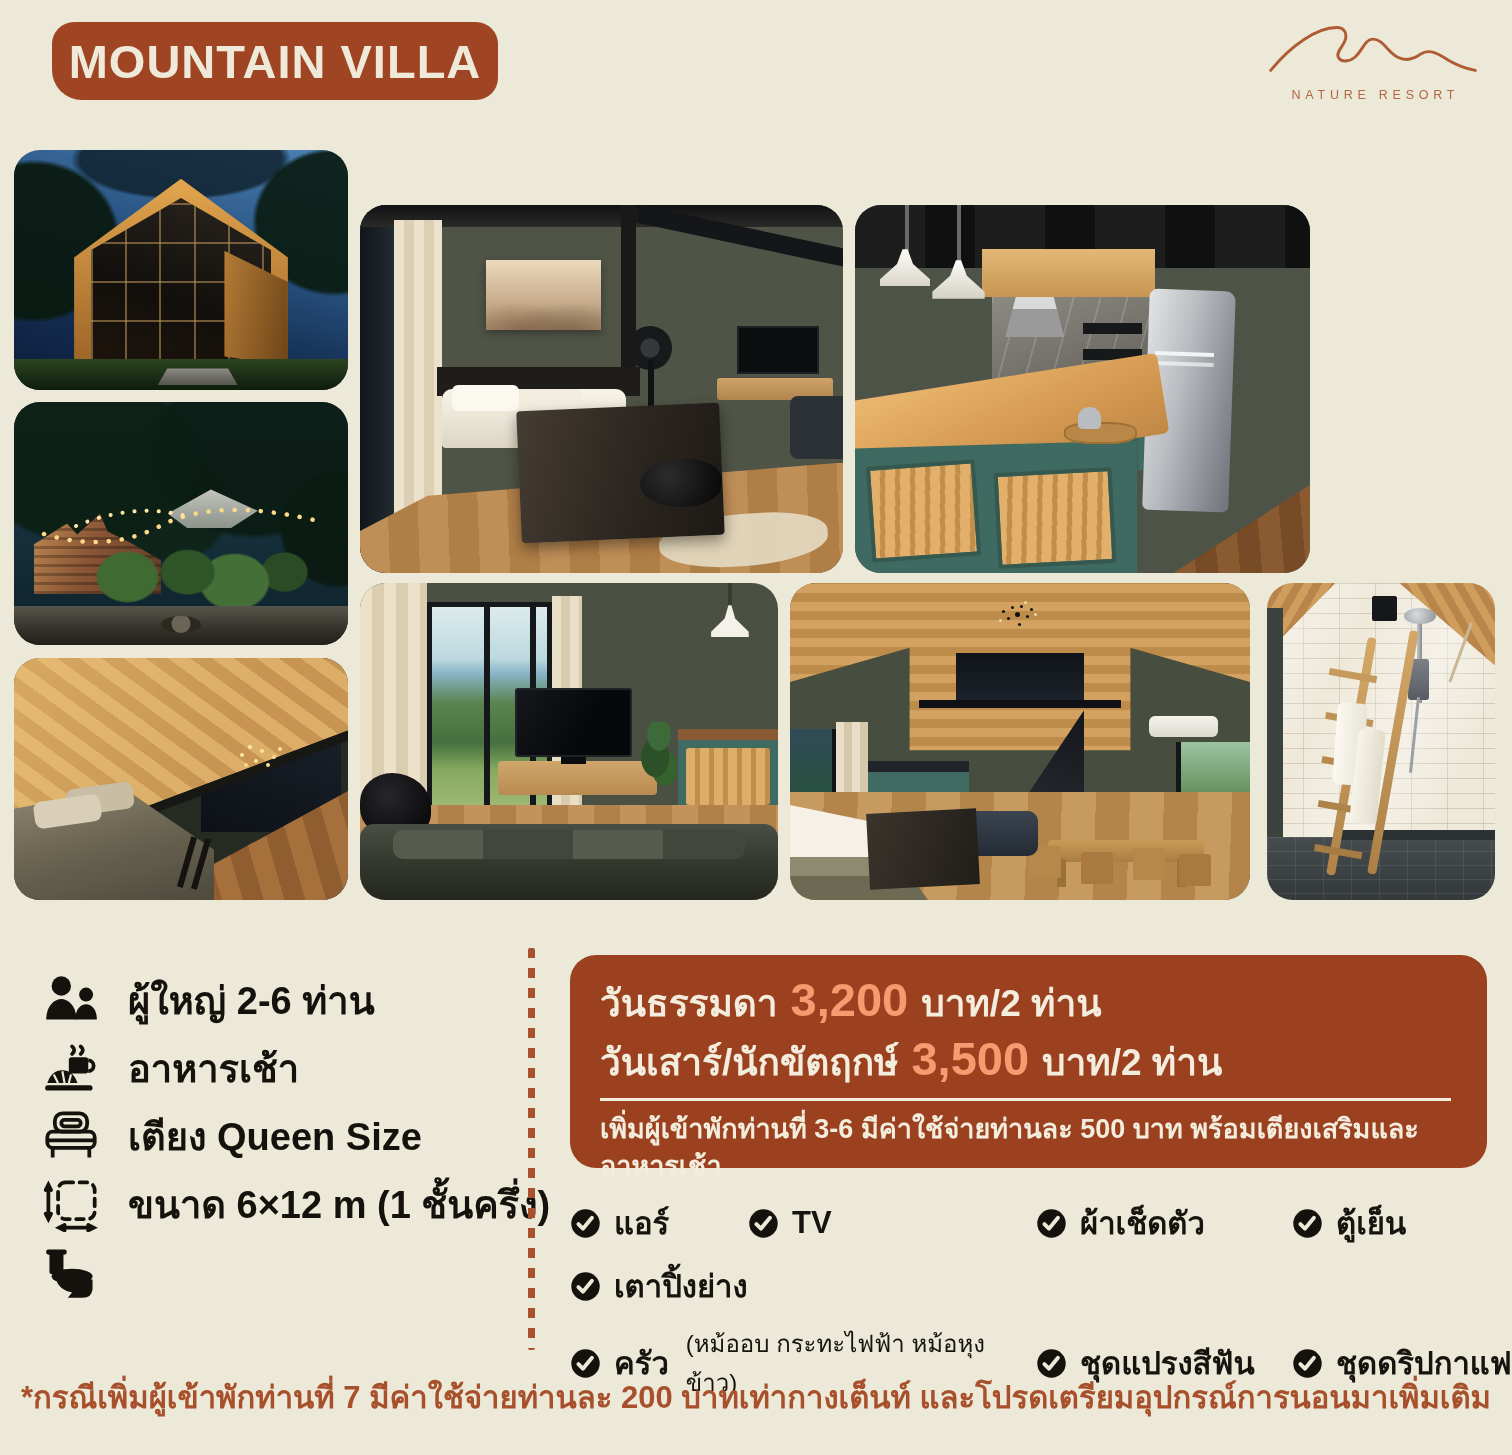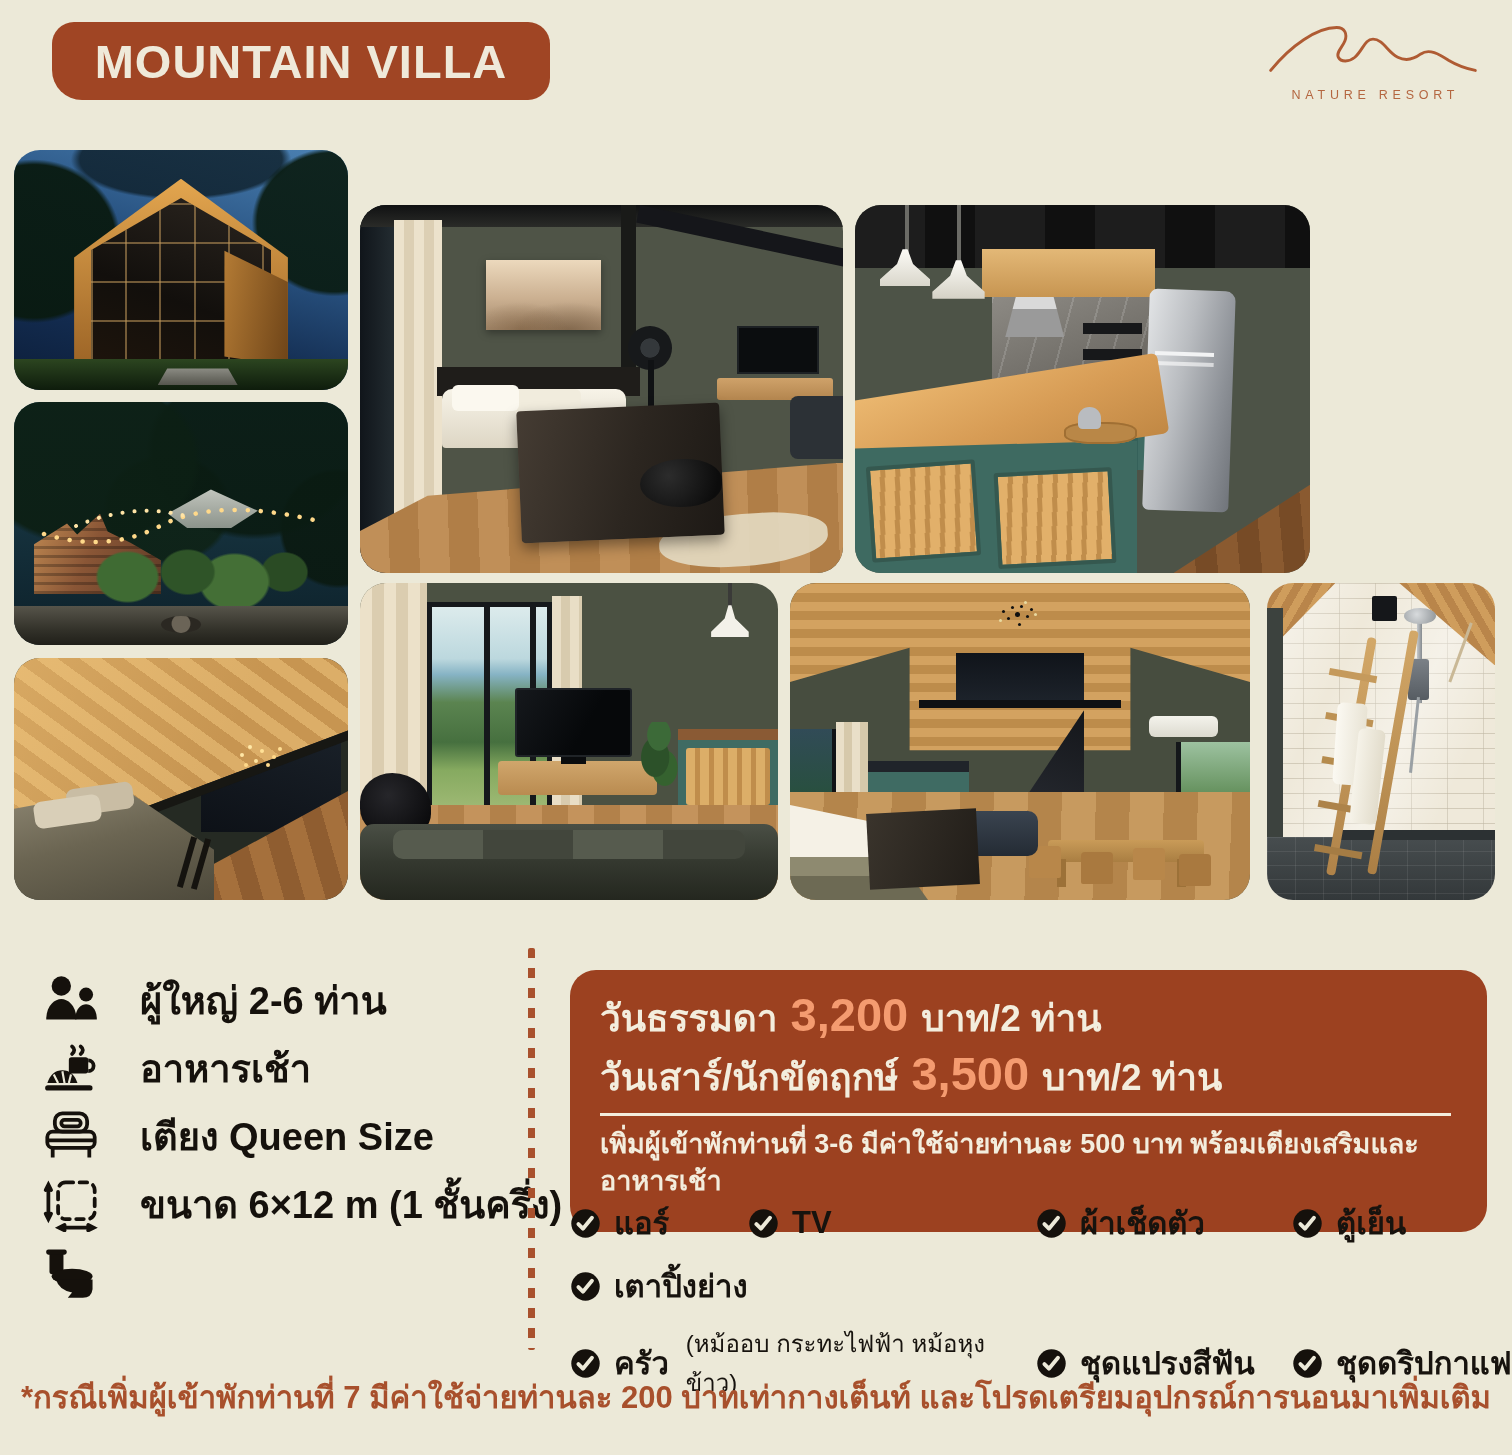--- a/index.html
+++ b/index.html
@@ -1,21 +1,21 @@
 <!DOCTYPE html>
 <html><head>
 <meta charset="utf-8">
 <style>
   * { margin:0; padding:0; box-sizing:border-box; }
   html,body { background:#ECE9D8; }
   body { font-family:"Liberation Sans", sans-serif; }
   .canvas { position:relative; width:1512px; height:1455px; background:#ECE9D8; overflow:hidden; }
 
   
-  .badge { position:absolute; left:52px; top:22px; width:498px; height:78px;
+  .badge { position:absolute; left:52px; top:22px; width:446px; height:78px;
            background:#A04524; border-radius:22px 22px 22px 30px;
            display:flex; align-items:center; justify-content:center; }
   .badge span { color:#EFE9D9; font-size:47px; font-weight:700; letter-spacing:1px; }
   .logo { position:absolute; left:1248px; top:16px; width:250px; text-align:center; }
   .logo svg { display:block; width:236px; height:66px; margin:0 auto; }
   .logo .lt { color:#A44E28; font-size:29px; font-weight:700; letter-spacing:.42em; margin-right:-.42em; display:block; }
   .logo .ls { color:#B46640; font-size:12.5px; font-weight:400; letter-spacing:.38em; margin-right:-.38em; display:block; margin-top:6px; }
 
   
   .ph { position:absolute; border-radius:26px; overflow:hidden; background:#222; }
@@ -285,30 +285,30 @@
       transform-origin:bottom; background:linear-gradient(180deg,#d3a868,#ab7f45); }
   .pH .rung { left:27%; top:28%; width:21%; height:2.2%; background:#c59a5c; transform:rotate(10deg);
       box-shadow:4px 44px 0 #bd9254,8px 88px 0 #b58b4d,12px 132px 0 #ad834a,16px 176px 0 #a57c44; }
   .pH .tow1 { left:30%; top:38%; width:13%; height:26%; border-radius:6px; transform:rotate(4deg);
       background:linear-gradient(90deg,#fbf9f2,#e8e3d4); }
   .pH .tow2 { left:38%; top:46%; width:12%; height:30%; border-radius:6px; transform:rotate(6deg);
       background:linear-gradient(90deg,#f6f3e9,#e2dccb); }
 
   
   .features { position:absolute; left:42px; top:966px; width:480px; }
-  .feat { display:flex; align-items:center; gap:40px; height:68px; }
+  .feat { display:flex; align-items:center; gap:28px; height:68px; }
   .feat .fic { width:58px; height:58px; flex:0 0 58px; display:flex; align-items:center; justify-content:center; }
   .feat .fic svg { width:56px; height:56px; }
   .feat .flabel { font-size:38px; font-weight:700; color:#15110C; white-space:nowrap; }
 
   .divider { position:absolute; left:528px; top:948px; width:7px; height:402px; border-radius:2px;
       background:repeating-linear-gradient(180deg,#A9512D 0 10px, transparent 10px 20px); }
 
-  .pricebox { position:absolute; left:570px; top:955px; width:917px; height:262px;
-      background:#9C4120; border-radius:26px; padding:16px 28px 14px 30px; color:#F3EDDD;margin-top:15px; }
+  .pricebox { position:absolute; left:570px; top:955px; width:917px; height:213px;
+      background:#9C4120; border-radius:26px; padding:16px 28px 14px 30px; color:#F3EDDD; }
   .pline { display:flex; align-items:baseline; gap:13px; line-height:1.25; }
   .plabel, .psuffix { font-size:37px; font-weight:700; color:#F3EDDD; }
   .pprice { font-size:47px; font-weight:700; color:#F49B70; }
   .psep { height:3px; background:#F3EDDD; border:none; margin:9px 4px 10px 0; width:calc(100% - 8px); }
   .pnote { font-size:27px; font-weight:600; line-height:1.38; max-width:870px; }
 
   .amenities { position:absolute; left:570px; top:1198px; width:928px;
       display:grid; grid-template-columns:172px 282px 250px auto; row-gap:13px; column-gap:6px; }
   .amen { display:flex; align-items:center; gap:13px; }
   .amen .cic { width:31px; height:31px; flex:0 0 31px; }

